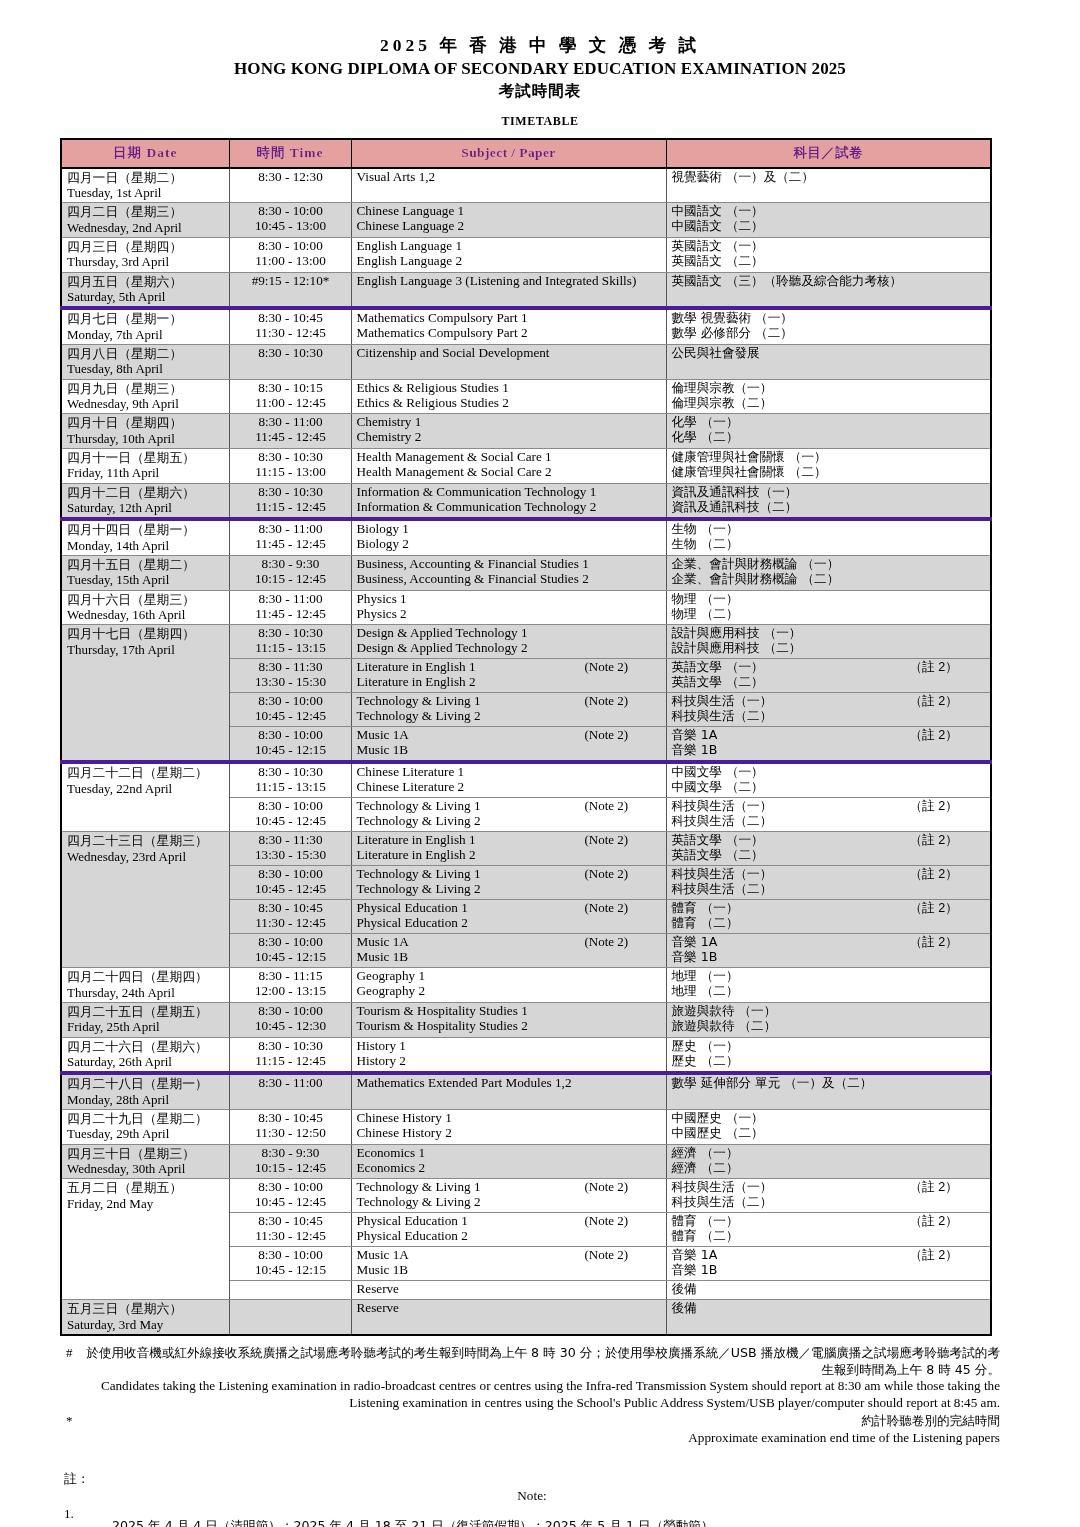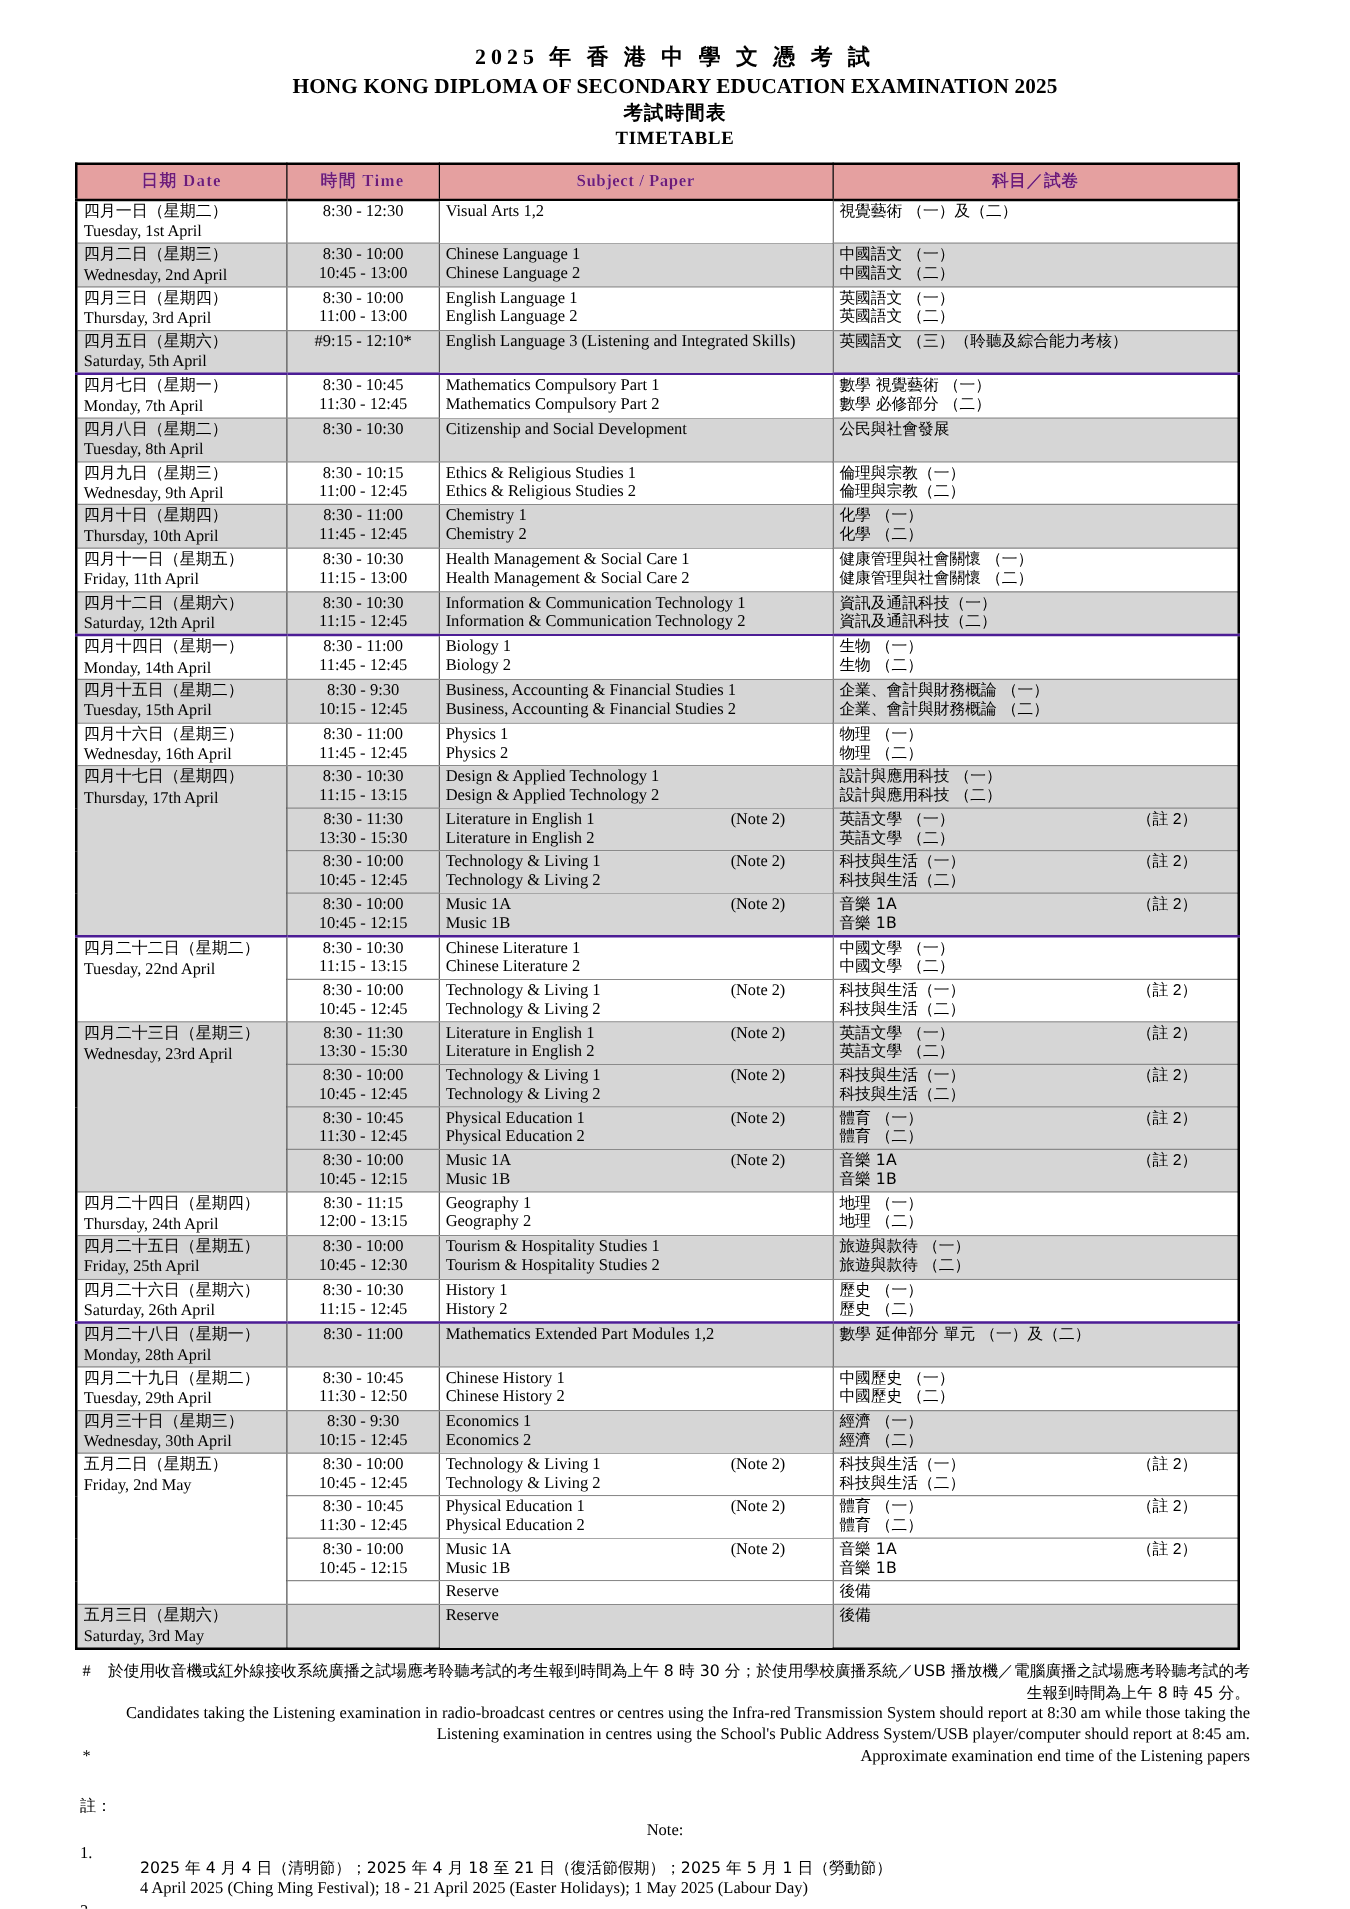--- a/index.html
+++ b/index.html
@@ -26,21 +26,21 @@
     line-height: 1.35;
   }
   .title-en-1 {
     font-size: 17px; font-weight: bold; line-height: 1.3;
     letter-spacing: 0.1px;
   }
   .title-zh-2 {
     font-size: 15.5px; font-weight: bold; letter-spacing: 1px; line-height: 1.4;
   }
   .title-en-2 {
-    font-size: 15px; font-weight: bold; letter-spacing: 0.6px; line-height: 1.35;
+    font-size: 12px; font-weight: bold; letter-spacing: 0.6px; line-height: 1.35; margin-top: 12px;
   }
 
   
   table.tt {
     width: 930px;
     border-collapse: collapse;
     table-layout: fixed;
     margin-top: 4px;
     border: 2px solid #000;
   }
@@ -73,21 +73,21 @@
   }
   td.date   { border-left: 1px solid #000; border-right: 1px solid #555; }
   td.time   { text-align: center; border-right: 1px solid #555; }
   td.subj   { position: relative; border-right: 1px solid #555; }
   td.zh     { border-right: 1px solid #000; font-family: "DejaVu Sans", "Liberation Sans", sans-serif; font-size: 12.6px; line-height: 1.18; }
 
   tr.shade > td { background: #d6d6d6; }
   tr.plain > td { background: #ffffff; }
 
   
-  tr.weekstart > td { border-top: 2px solid #4c1d95; margin-top: 48px; }
+  tr.weekstart > td { border-top: 4px solid #4c1d95; margin-top: 48px; }
 
   .ln { display: block; min-height: 15px; }
   .zhln { display: block; min-height: 15px; }
   .note-tag { position: absolute; left: 228px; font-size: 13px; }
   .zh-note  { position: absolute; left: 238px; font-size: 12.6px; font-family: Liberation Sans, sans-serif; }
   td.subj .ln, td.zh .zhln { position: relative; }
 
   .dzh { font-family: "DejaVu Sans", "Liberation Sans", sans-serif; font-size: 12.8px; display:block; line-height:1.2; }
   .den { font-size: 13px; display:block; line-height:1.18; }
 
@@ -695,20 +695,21 @@
       <div class="fn-row">
         <div class="fn-mark">#</div>
         <div class="fn-body">
           <div class="fn-zh">於使用收音機或紅外線接收系統廣播之試場應考聆聽考試的考生報到時間為上午 8 時 30 分；於使用學校廣播系統／USB 播放機／電腦廣播之試場應考聆聽考試的考生報到時間為上午 8 時 45 分。</div>
           <div class="fn-en">Candidates taking the Listening examination in radio-broadcast centres or centres using the Infra-red Transmission System should report at 8:30 am while those taking the Listening examination in centres using the School's Public Address System/USB player/computer should report at 8:45 am.</div>
         </div>
       </div>
       <div class="fn-row">
         <div class="fn-mark">*</div>
         <div class="fn-body">
+          <div class="fn-zh">約計聆聽卷別的完結時間</div>
           <div class="fn-en">Approximate examination end time of the Listening papers</div>
         </div>
       </div>
     </div>
 
   <div class="notes">
     <div class="notes-head">註：</div>
     <div class="notes-head-en">Note:</div>
     <div id="notes-list">
         <div class="note-row">

